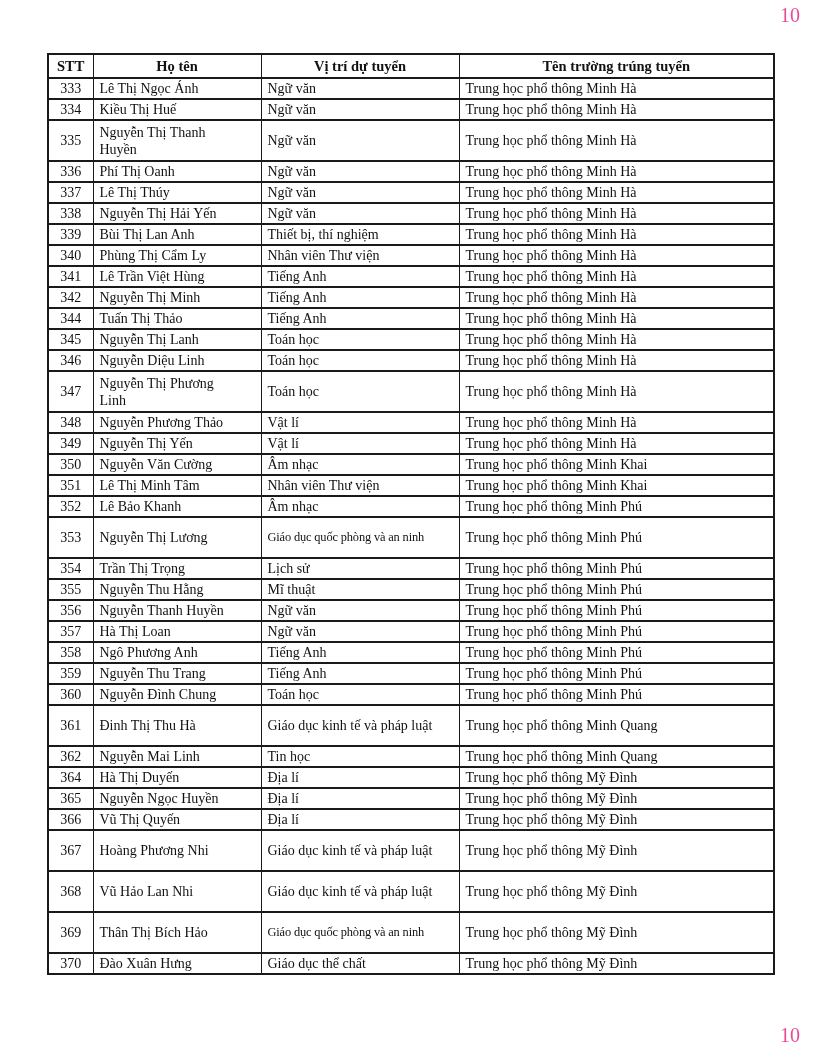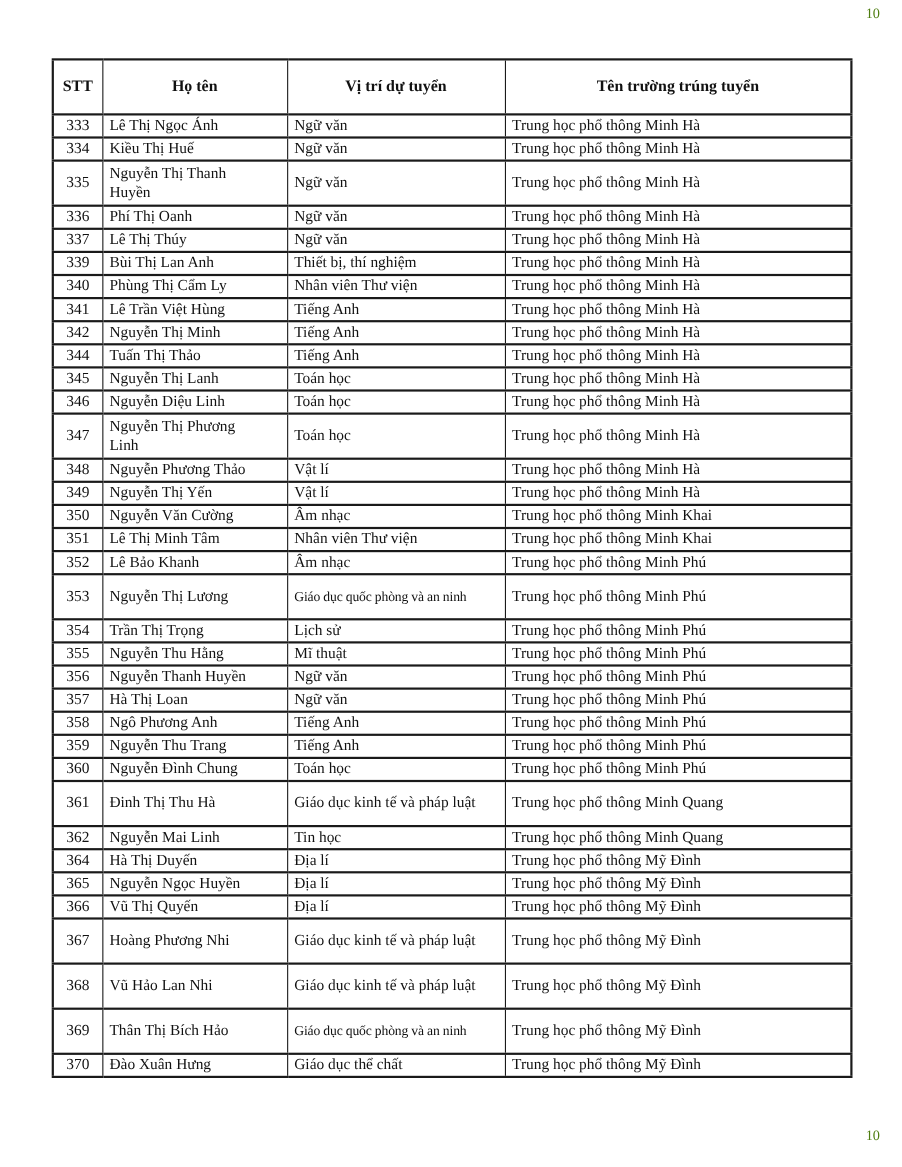--- a/index.html
+++ b/index.html
@@ -11,22 +11,22 @@
     height: 1061px;
     background: #ffffff;
     position: relative;
     font-family: "Liberation Serif", "DejaVu Serif", serif;
     color: #111111;
     overflow: hidden;
   }
   .page-num {
     position: absolute;
     right: 20px;
-    font-size: 13px;
-    color: #4d7c0f;
+    font-size: 20px;
+    color: #ec4899;
   }
   .page-num.top { top: 4px; }
   .page-num.bottom { top: 1024px; }
 
   table.admission {
     position: absolute;
     left: 47px;
     top: 53px;
     width: 726px;
     border-collapse: collapse;
@@ -38,21 +38,21 @@
     border-top-width: 2px;
     border-bottom-width: 2px;
     overflow: hidden;
     vertical-align: middle;
   }
   th {
     font-weight: bold;
     font-size: 14.5px;
     text-align: center;
     height: 20px;
-    padding: 14px 2px;
+    padding: 1px 2px;
   }
   td {
     font-size: 14px;
     line-height: 17px;
     padding: 1px 3px 1px 6px;
   }
   tr.row { height: 14px; }
   tr.row.tall { height: 41px; }
   td.stt {
     text-align: center;
@@ -111,20 +111,26 @@
         <td class="position">Ngữ văn</td>
         <td class="school">Trung học phổ thông Minh Hà</td>
       </tr>
       <tr class="row">
         <td class="stt">337</td>
         <td class="name">Lê Thị Thúy</td>
         <td class="position">Ngữ văn</td>
         <td class="school">Trung học phổ thông Minh Hà</td>
       </tr>
       <tr class="row">
+        <td class="stt">338</td>
+        <td class="name">Nguyễn Thị Hải Yến</td>
+        <td class="position">Ngữ văn</td>
+        <td class="school">Trung học phổ thông Minh Hà</td>
+      </tr>
+      <tr class="row">
         <td class="stt">339</td>
         <td class="name">Bùi Thị Lan Anh</td>
         <td class="position">Thiết bị, thí nghiệm</td>
         <td class="school">Trung học phổ thông Minh Hà</td>
       </tr>
       <tr class="row">
         <td class="stt">340</td>
         <td class="name">Phùng Thị Cẩm Ly</td>
         <td class="position">Nhân viên Thư viện</td>
         <td class="school">Trung học phổ thông Minh Hà</td>

